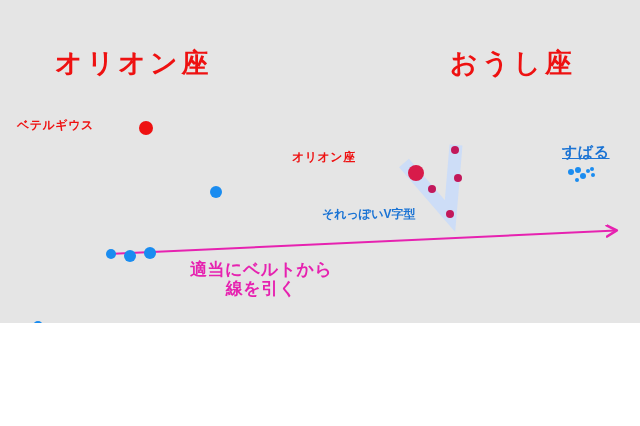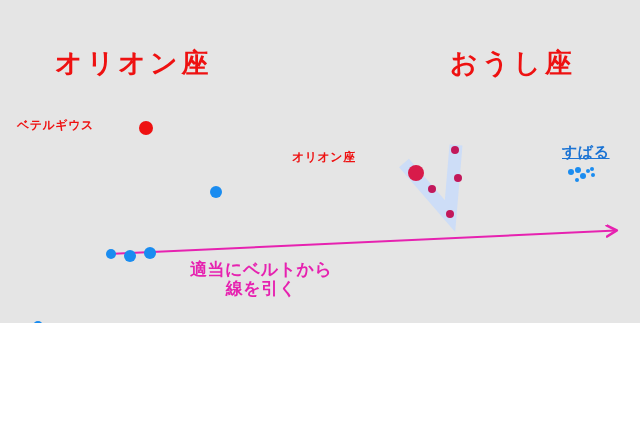--- a/index.html
+++ b/index.html
@@ -125,19 +125,20 @@
   <div class="label label-constellation" id="label-orion">オリオン座</div>
 
   <div class="label label-constellation" id="label-taurus">おうし座</div>
 
   <div class="label label-star-red" id="label-betelgeuse">ベテルギウス</div>
 
   <div class="label label-star-red" id="label-aldebaran">オリオン座</div>
 
   <div class="label label-star-blue" id="label-subaru">すばる</div>
 
+  <div class="label label-note-blue" id="label-vshape">それっぽいV字型</div>
 
   <div class="label label-note-magenta" id="label-beltnote">
     <span class="line1">適当にベルトから</span>
     <span class="line2">線を引く</span>
   </div>
 
 </div>
 
 </body></html>

